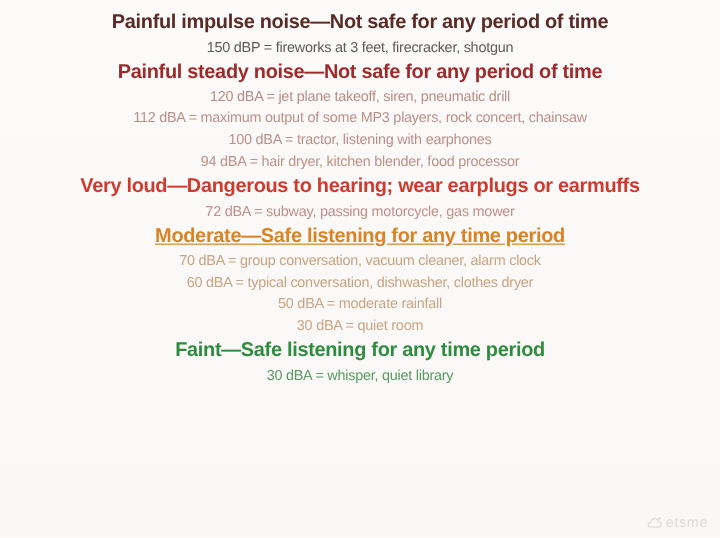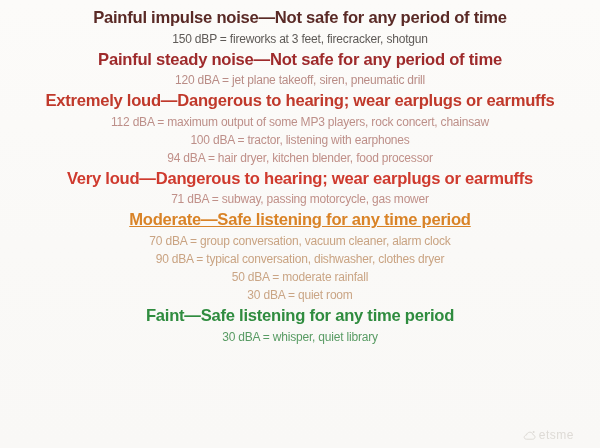--- a/index.html
+++ b/index.html
@@ -53,21 +53,21 @@
   .d-gray   { color: #5e5a57; }
   .d-rose   { color: #b98c86; }
   .d-rose2  { color: #bd8f89; }
   .d-rose3  { color: #c09089; }
   .d-tan    { color: #c9a382; }
   .d-tan2   { color: #caa585; }
   .d-green  { color: #589b63; text-align: center; }
 
   .watermark {
     position: absolute;
-    right: 26px;
+    right: 10px;
     bottom: 6px;
     font-size: 12px;
     color: #dedbd6;
     display: flex;
     align-items: center;
     gap: 3px;
     letter-spacing: 0.5px;
     user-select: none;
   }
   .watermark svg { display: block; }
@@ -76,31 +76,30 @@
 <body>
 
 <div class="noise-chart">
 
   <div class="row heading h-painful-impulse">Painful impulse noise—Not safe for any period of time</div>
   <div class="row detail d-gray">150 dBP = fireworks at 3 feet, firecracker, shotgun</div>
 
   <div class="row heading h-painful-steady">Painful steady noise—Not safe for any period of time</div>
   <div class="row detail d-rose">120 dBA = jet plane takeoff, siren, pneumatic drill</div>
 
-  <div class="row heading h-extremely-loud">Extremely loud—Dangerous to hearing; wear earplugs or earmuffs</div>
   <div class="row detail d-rose2">112 dBA = maximum output of some MP3 players, rock concert, chainsaw</div>
   <div class="row detail d-rose2">100 dBA = tractor, listening with earphones</div>
   <div class="row detail d-rose3">94 dBA = hair dryer, kitchen blender, food processor</div>
 
   <div class="row heading h-very-loud">Very loud—Dangerous to hearing; wear earplugs or earmuffs</div>
-  <div class="row detail d-rose3">71 dBA = subway, passing motorcycle, gas mower</div>
+  <div class="row detail d-rose3">72 dBA = subway, passing motorcycle, gas mower</div>
 
   <div class="row heading h-moderate">Moderate—Safe listening for any time period</div>
   <div class="row detail d-tan">70 dBA = group conversation, vacuum cleaner, alarm clock</div>
-  <div class="row detail d-tan">90 dBA = typical conversation, dishwasher, clothes dryer</div>
+  <div class="row detail d-tan">60 dBA = typical conversation, dishwasher, clothes dryer</div>
   <div class="row detail d-tan2">50 dBA = moderate rainfall</div>
   <div class="row detail d-tan2">30 dBA = quiet room</div>
 
   <div class="row heading h-faint">Faint—Safe listening for any time period</div>
   <div class="row detail d-green">30 dBA = whisper, quiet library</div>
 
   <div class="watermark">
     <span>
       <svg width="13" height="11" viewBox="0 0 13 11" aria-hidden="true">
         <path d="M3.6 9.2h6.1c1.3 0 2.3-1 2.3-2.2 0-1.1-.9-2.1-2-2.2C9.7 3.2 8.4 2.2 6.9 2.2c-1.7 0-3.1 1.2-3.4 2.8C2.2 5.2 1.2 6.2 1.2 7.4c0 1 .9 1.8 2.4 1.8z" fill="none" stroke="#dedbd6" stroke-width="1"></path>

